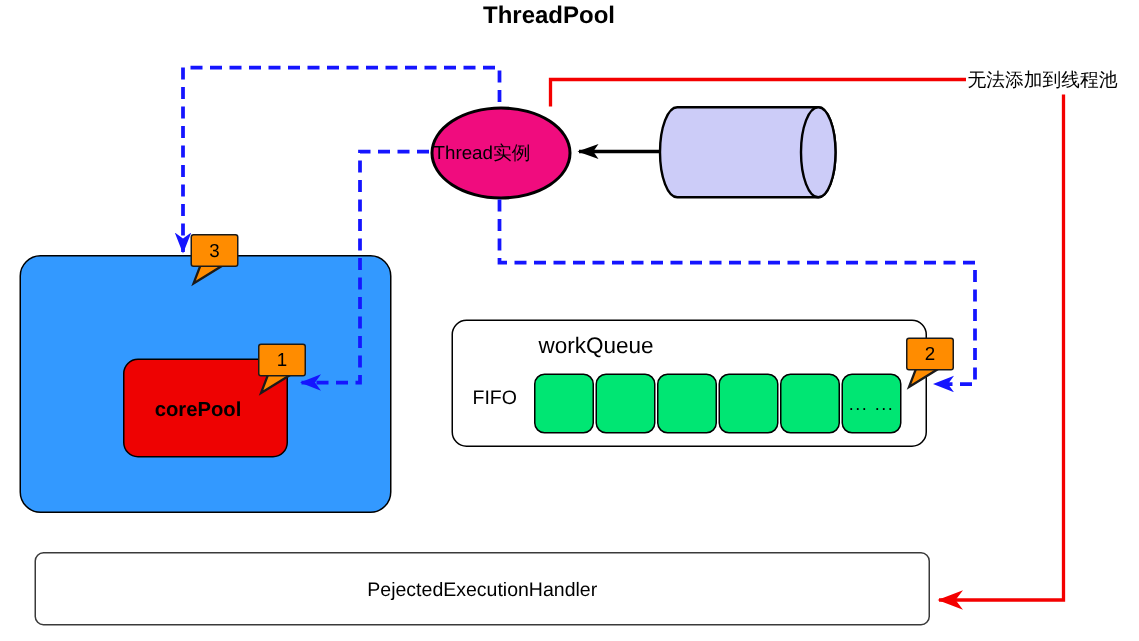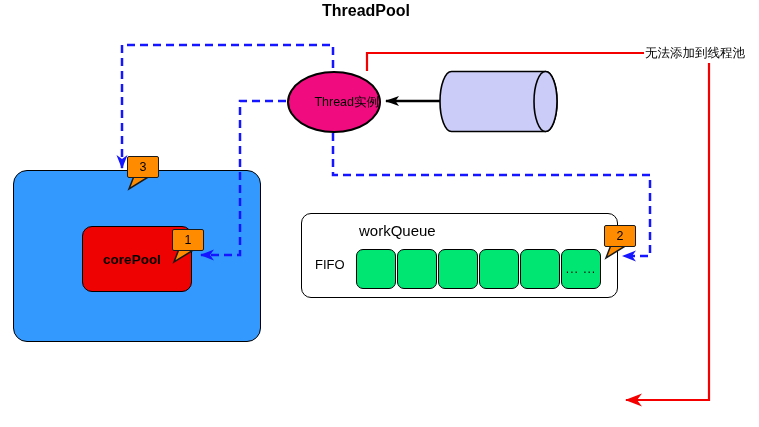--- a/index.html
+++ b/index.html
@@ -5,26 +5,26 @@
   html,body{margin:0;padding:0;background:#fff;}
   #canvas{position:relative;width:759px;height:427px;background:#fff;overflow:hidden;
           font-family:"Liberation Sans","DejaVu Sans",sans-serif;color:#000;}
   .abs{position:absolute;}
   .lbl{position:absolute;white-space:nowrap;}
   #title{left:240px;top:2px;width:252px;font-size:16px;font-weight:bold;text-align:center;}
   #note{left:645px;top:45px;font-size:12.5px;color:#000000;}
   
   #ellipse{left:287px;top:71px;width:94px;height:62px;border-radius:50%;
            background:#f00c7e;border:2px solid #000;box-sizing:border-box;
-           display:flex;align-items:center;justify-content:flex-end;font-size:12.5px;}
+           display:flex;align-items:center;justify-content:flex-start;font-size:12.5px;}
   #factory-label{left:443px;top:94px;width:88px;font-size:12.5px;text-align:center;}
   #pool{left:13px;top:170px;width:248px;height:172px;background:#3399ff;
         border:1.6px solid #000;border-radius:14px;box-sizing:border-box;}
   #pool-label{left:33px;top:186px;width:220px;font-size:13.5px;font-weight:bold;text-align:center;}
-  #core{left:82px;top:226px;width:110px;height:66px;background:#ee0202;
+  #core{left:82px;top:239px;width:110px;height:66px;background:#ee0202;
         border:1.8px solid #000;border-radius:10px;box-sizing:border-box;
         display:flex;align-items:center;justify-content:center;}
   #core-label{font-size:13.5px;font-weight:bold;padding-right:10px;}
   #queue{left:301px;top:213px;width:317px;height:85px;background:#fff;
          border:1.6px solid #000;border-radius:10px;box-sizing:border-box;}
   #queue-label{left:359px;top:222px;width:200px;font-size:15px;font-weight:normal;text-align:left;}
   #fifo-label{left:315px;top:257px;font-size:13px;}
   .cell{position:absolute;top:249px;width:40px;height:40px;background:#00e673;
         border:1.6px solid #000;border-radius:7px;box-sizing:border-box;
         display:flex;align-items:center;justify-content:center;font-size:12px;letter-spacing:1px;}
@@ -65,20 +65,23 @@
   <div id="fifo-label" class="lbl">FIFO</div>
   <div class="cell" style="left:356px"></div>
   <div class="cell" style="left:397px"></div>
   <div class="cell" style="left:438px"></div>
   <div class="cell" style="left:479px"></div>
   <div class="cell" style="left:520px"></div>
   <div class="cell" style="left:561px">
     <span>... ...</span>
   </div>
 
+  <div id="handler" class="abs">
+    <span>PejectedExecutionHandler</span>
+  </div>
 
   <svg id="overlay" width="759" height="427" viewBox="0 0 759 427">
     <defs>
       <marker id="mblue" markerUnits="userSpaceOnUse" markerWidth="15" markerHeight="12" refX="13" refY="5.5" orient="auto">
         <path d="M0,0 L14,5.5 L0,11 L4,5.5 Z" fill="#1515ff"></path>
       </marker>
       <marker id="mred" markerUnits="userSpaceOnUse" markerWidth="19" markerHeight="14" refX="16" refY="6.5" orient="auto">
         <path d="M0,0 L17,6.5 L0,13 L5,6.5 Z" fill="#f40000"></path>
       </marker>
       <marker id="mblack" markerUnits="userSpaceOnUse" markerWidth="15" markerHeight="11" refX="13" refY="5" orient="auto">

